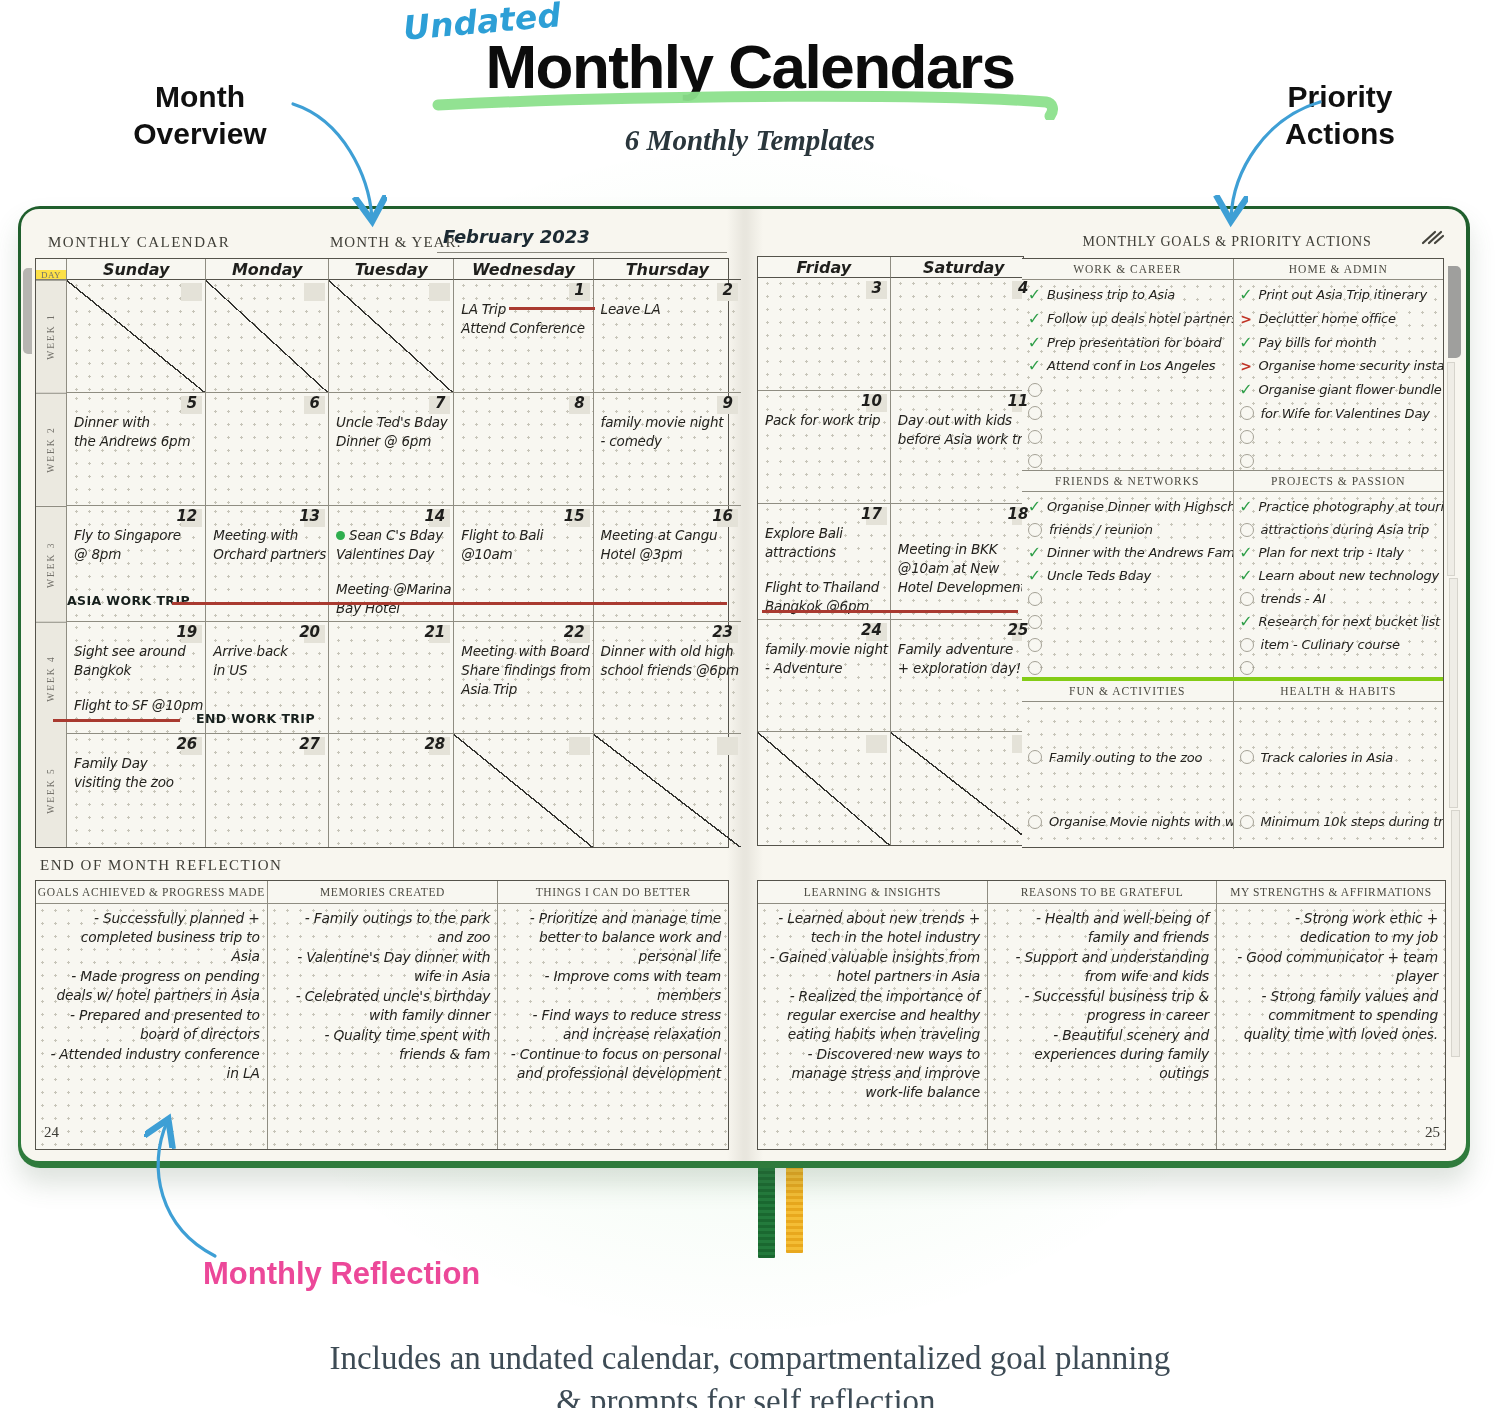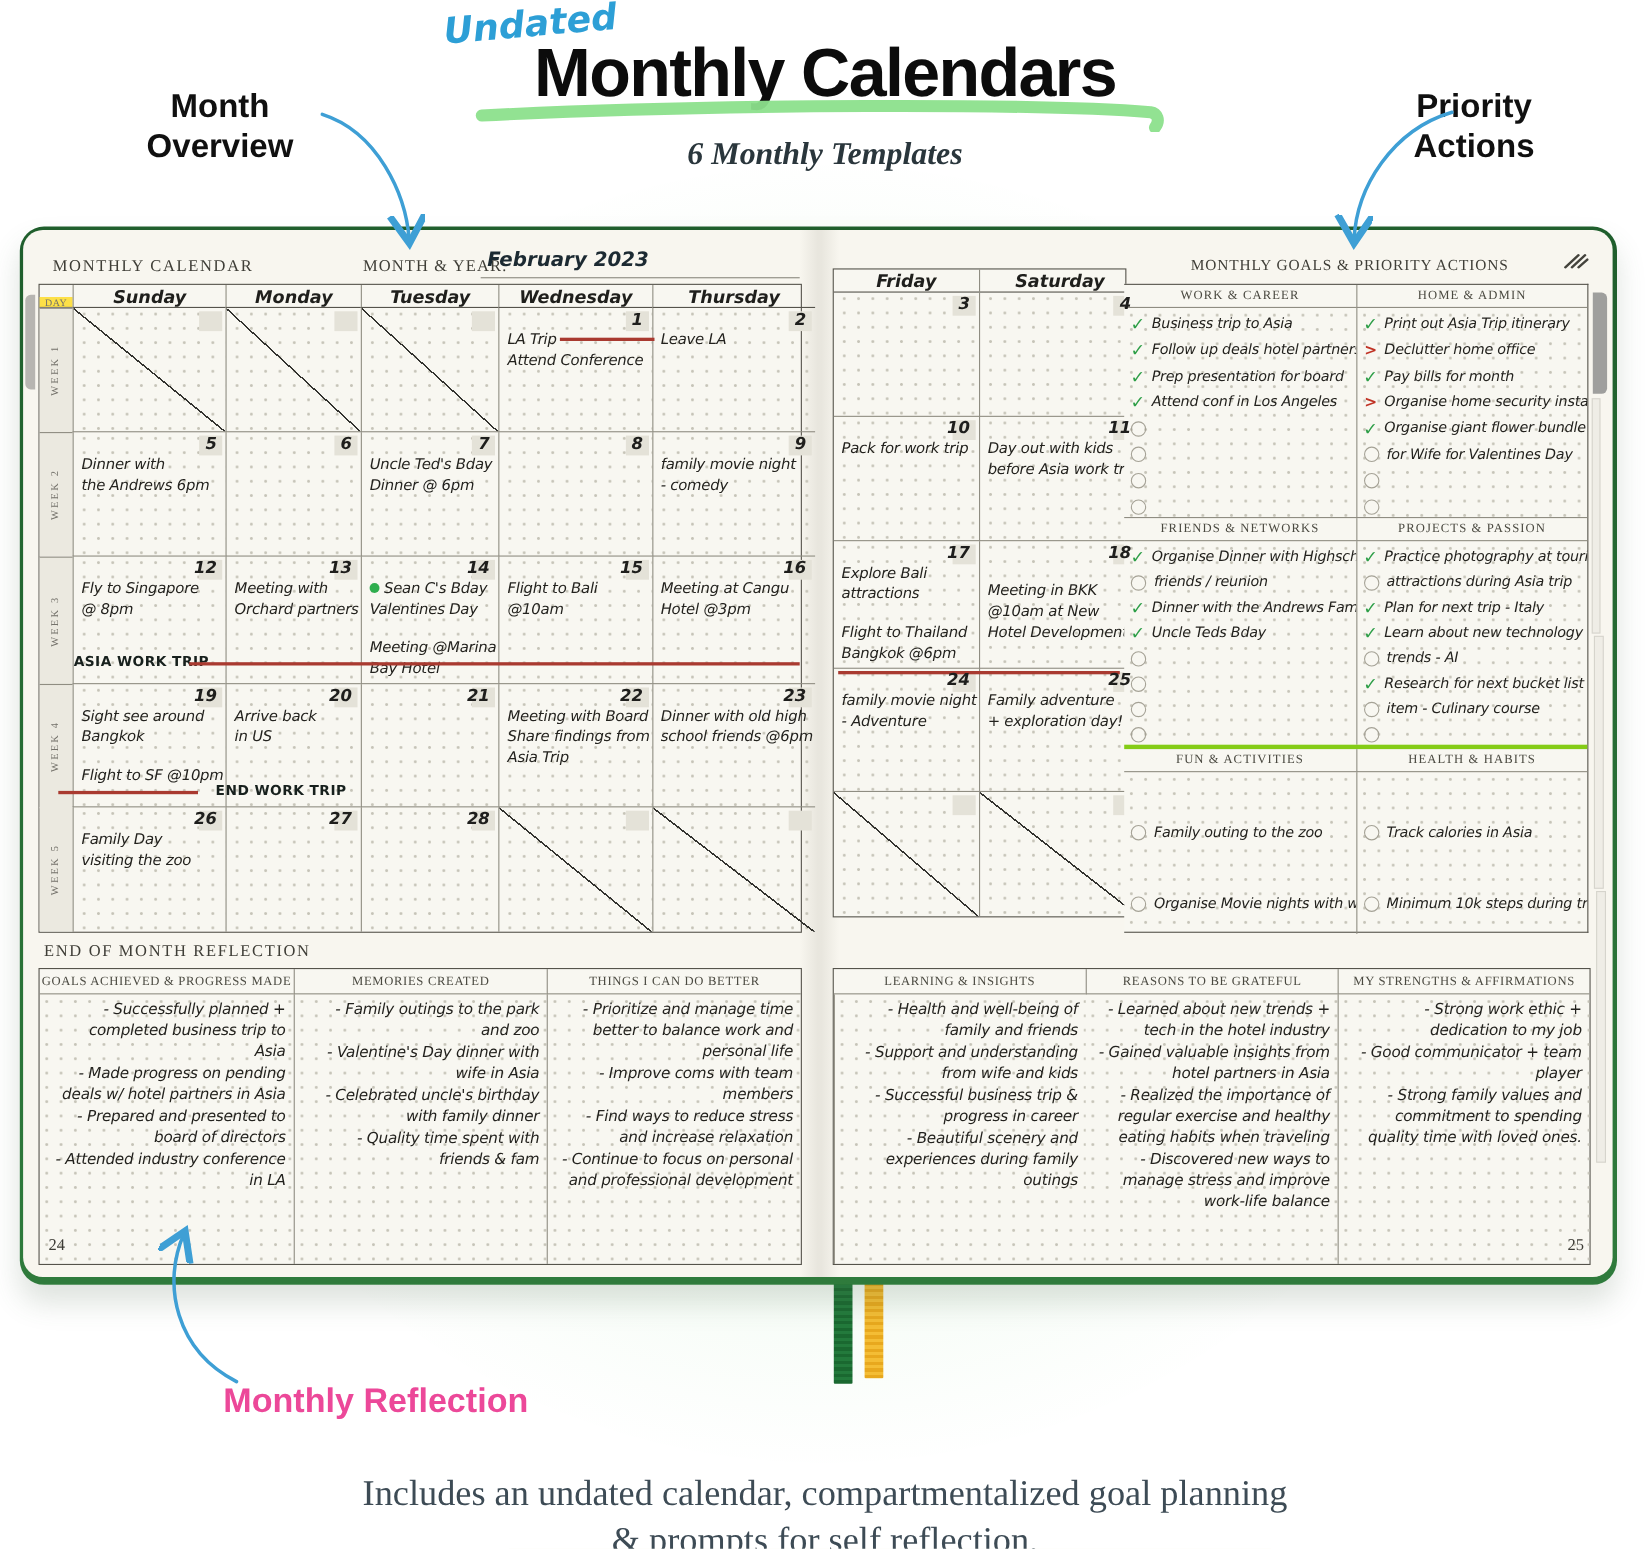--- a/index.html
+++ b/index.html
@@ -55,21 +55,21 @@
   .my-line{left:437px;top:252px;width:290px;height:1px;background:#8a887e;}
   .goals-title{left:1032px;top:234px;width:390px;text-align:center;font-size:14px;letter-spacing:0.8px;}
   .pn{font:400 15px "Liberation Serif",serif;color:#3c3b35;}
   .pn24{left:44px;top:1124px;}
   .pn25{left:1410px;top:1124px;width:30px;text-align:right;}
 
   
   .calgrid{display:grid;background:#f8f7f1;border:1.5px solid #55534b;}
   #cal-left{left:35px;top:258px;width:692px;height:588px;
             grid-template-columns:30px repeat(5,1fr);grid-template-rows:21px repeat(5,1fr);}
-  #cal-right{left:757px;top:244px;width:265px;height:588px;
+  #cal-right{left:757px;top:256px;width:265px;height:588px;
             grid-template-columns:repeat(2,1fr);grid-template-rows:21px repeat(5,1fr);}
   .daylab{background:#fde047;border-bottom:1.6px solid #55534b;display:flex;align-items:center;justify-content:center;
           font:400 9px "Liberation Serif",serif;letter-spacing:0.5px;color:#73716a;margin-top:11px;}
   .hcell{border-bottom:1.6px solid #55534b;display:flex;align-items:center;justify-content:center;
          font:italic 600 16px "DejaVu Sans",sans-serif;color:#1f1f1c;}
   .wklab{background:#ebe9e0;border-bottom:1px solid #8f8d82;display:flex;align-items:center;justify-content:center;
          writing-mode:vertical-rl;transform:rotate(180deg);
          font:400 9.5px "Liberation Serif",serif;letter-spacing:2px;color:#73716a;}
   .cell{position:relative;border-bottom:1px solid #8f8d82;padding:21px 2px 2px 7px;overflow:visible;
         background-image:radial-gradient(circle,#c6c4b8 1.1px,rgba(0,0,0,0) 1.4px);background-size:13px 13px;background-position:3px 12px;}
@@ -664,31 +664,31 @@
           <div class="ritem">- Prioritize and manage time better to balance work and personal life</div>
           <div class="ritem">- Improve coms with team members</div>
           <div class="ritem">- Find ways to reduce stress and increase relaxation</div>
           <div class="ritem">- Continue to focus on personal and professional development</div>
         </div>
       </div>
     <div id="refl-right" class="refl">
         <div class="rtitle c0">LEARNING &amp; INSIGHTS</div>
         <div class="rtitle c1">REASONS TO BE GRATEFUL</div>
         <div class="rtitle c2">MY STRENGTHS &amp; AFFIRMATIONS</div>
+        <div class="rcell c0">
+          <div class="ritem">- Learned about new trends + tech in the hotel industry</div>
+          <div class="ritem">- Gained valuable insights from hotel partners in Asia</div>
+          <div class="ritem">- Realized the importance of regular exercise and healthy eating habits when traveling</div>
+          <div class="ritem">- Discovered new ways to manage stress and improve work-life balance</div>
+        </div>
         <div class="rcell c1">
           <div class="ritem">- Health and well-being of family and friends</div>
           <div class="ritem">- Support and understanding from wife and kids</div>
           <div class="ritem">- Successful business trip &amp; progress in career</div>
           <div class="ritem">- Beautiful scenery and experiences during family outings</div>
-        </div>
-        <div class="rcell c0">
-          <div class="ritem">- Learned about new trends + tech in the hotel industry</div>
-          <div class="ritem">- Gained valuable insights from hotel partners in Asia</div>
-          <div class="ritem">- Realized the importance of regular exercise and healthy eating habits when traveling</div>
-          <div class="ritem">- Discovered new ways to manage stress and improve work-life balance</div>
         </div>
         <div class="rcell c2">
           <div class="ritem">- Strong work ethic + dedication to my job</div>
           <div class="ritem">- Good communicator + team player</div>
           <div class="ritem">- Strong family values and commitment to spending quality time with loved ones.</div>
         </div>
       </div>
 
     <div class="pn pn24">24</div>
     <div class="pn pn25">25</div>

